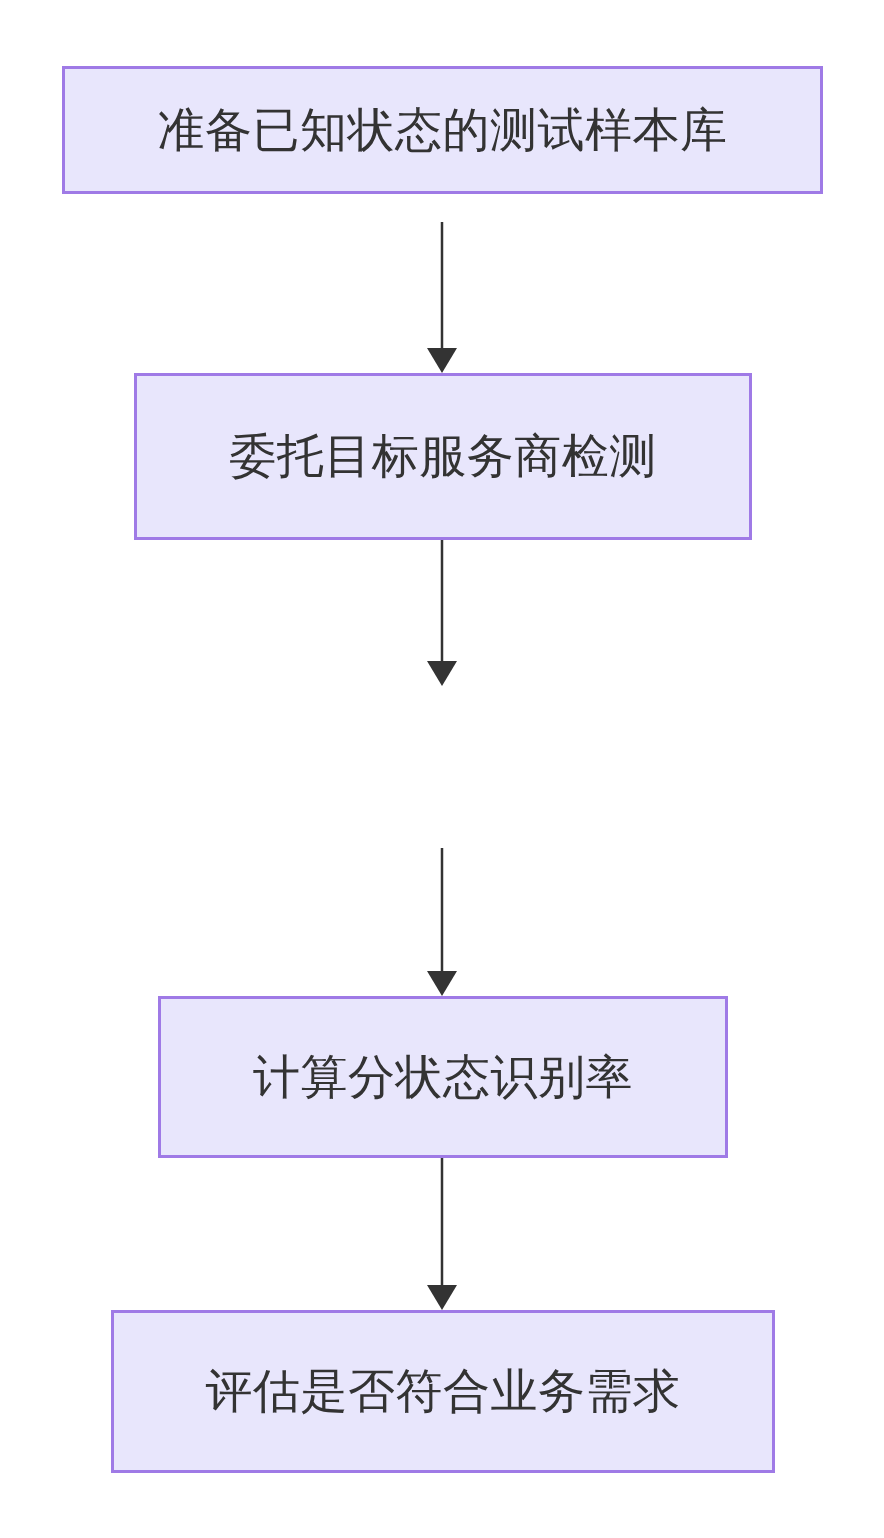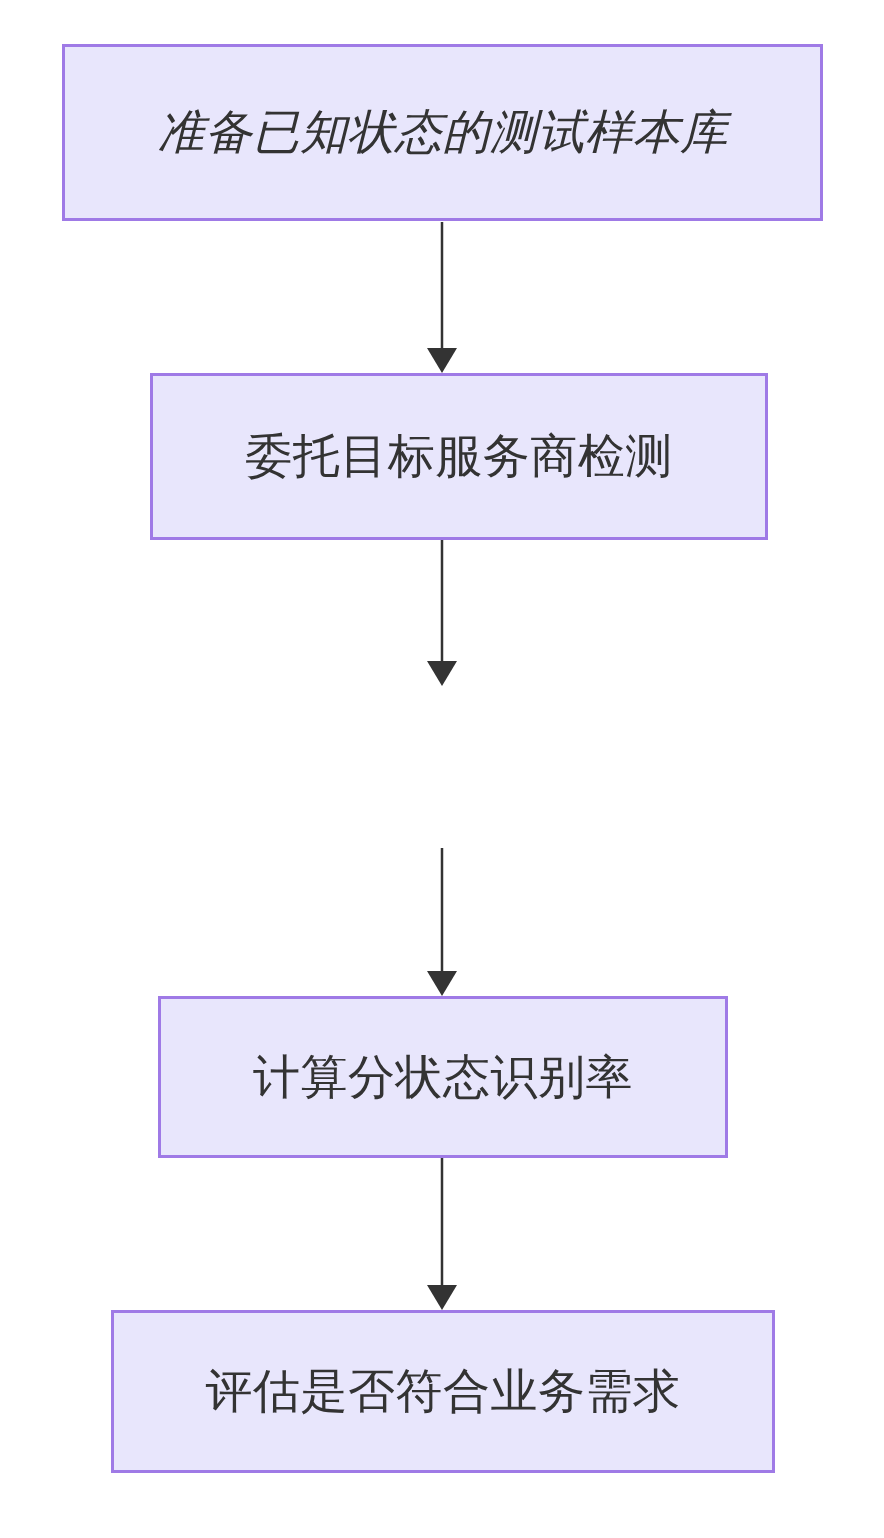--- a/index.html
+++ b/index.html
@@ -38,22 +38,22 @@
     color: #333333;
     font-size: 47px;
     line-height: 1.15;
     letter-spacing: 0.5px;
     font-weight: 400;
     white-space: nowrap;
     font-family: "Liberation Sans", "DejaVu Sans", sans-serif;
   }
 
   
-  .node-1 { left: 62px;  top: 44px;   width: 761px; height: 177px; font-style: italic; }
-  .node-2 { left: 134px; top: 373px;  width: 618px; height: 167px; margin-left: 16px; }
+  .node-1 { left: 62px;  top: 66px;   width: 761px; height: 128px; }
+  .node-2 { left: 134px; top: 373px;  width: 618px; height: 167px; }
   .node-3 { left: 88px;  top: 686px;  width: 712px; height: 162px; }
   .node-4 { left: 158px; top: 996px;  width: 570px; height: 162px; }
   .node-5 { left: 111px; top: 1310px; width: 664px; height: 163px; }
 
   .edge-layer {
     position: absolute;
     left: 0;
     top: 0;
     width: 884px;
     height: 1538px;

